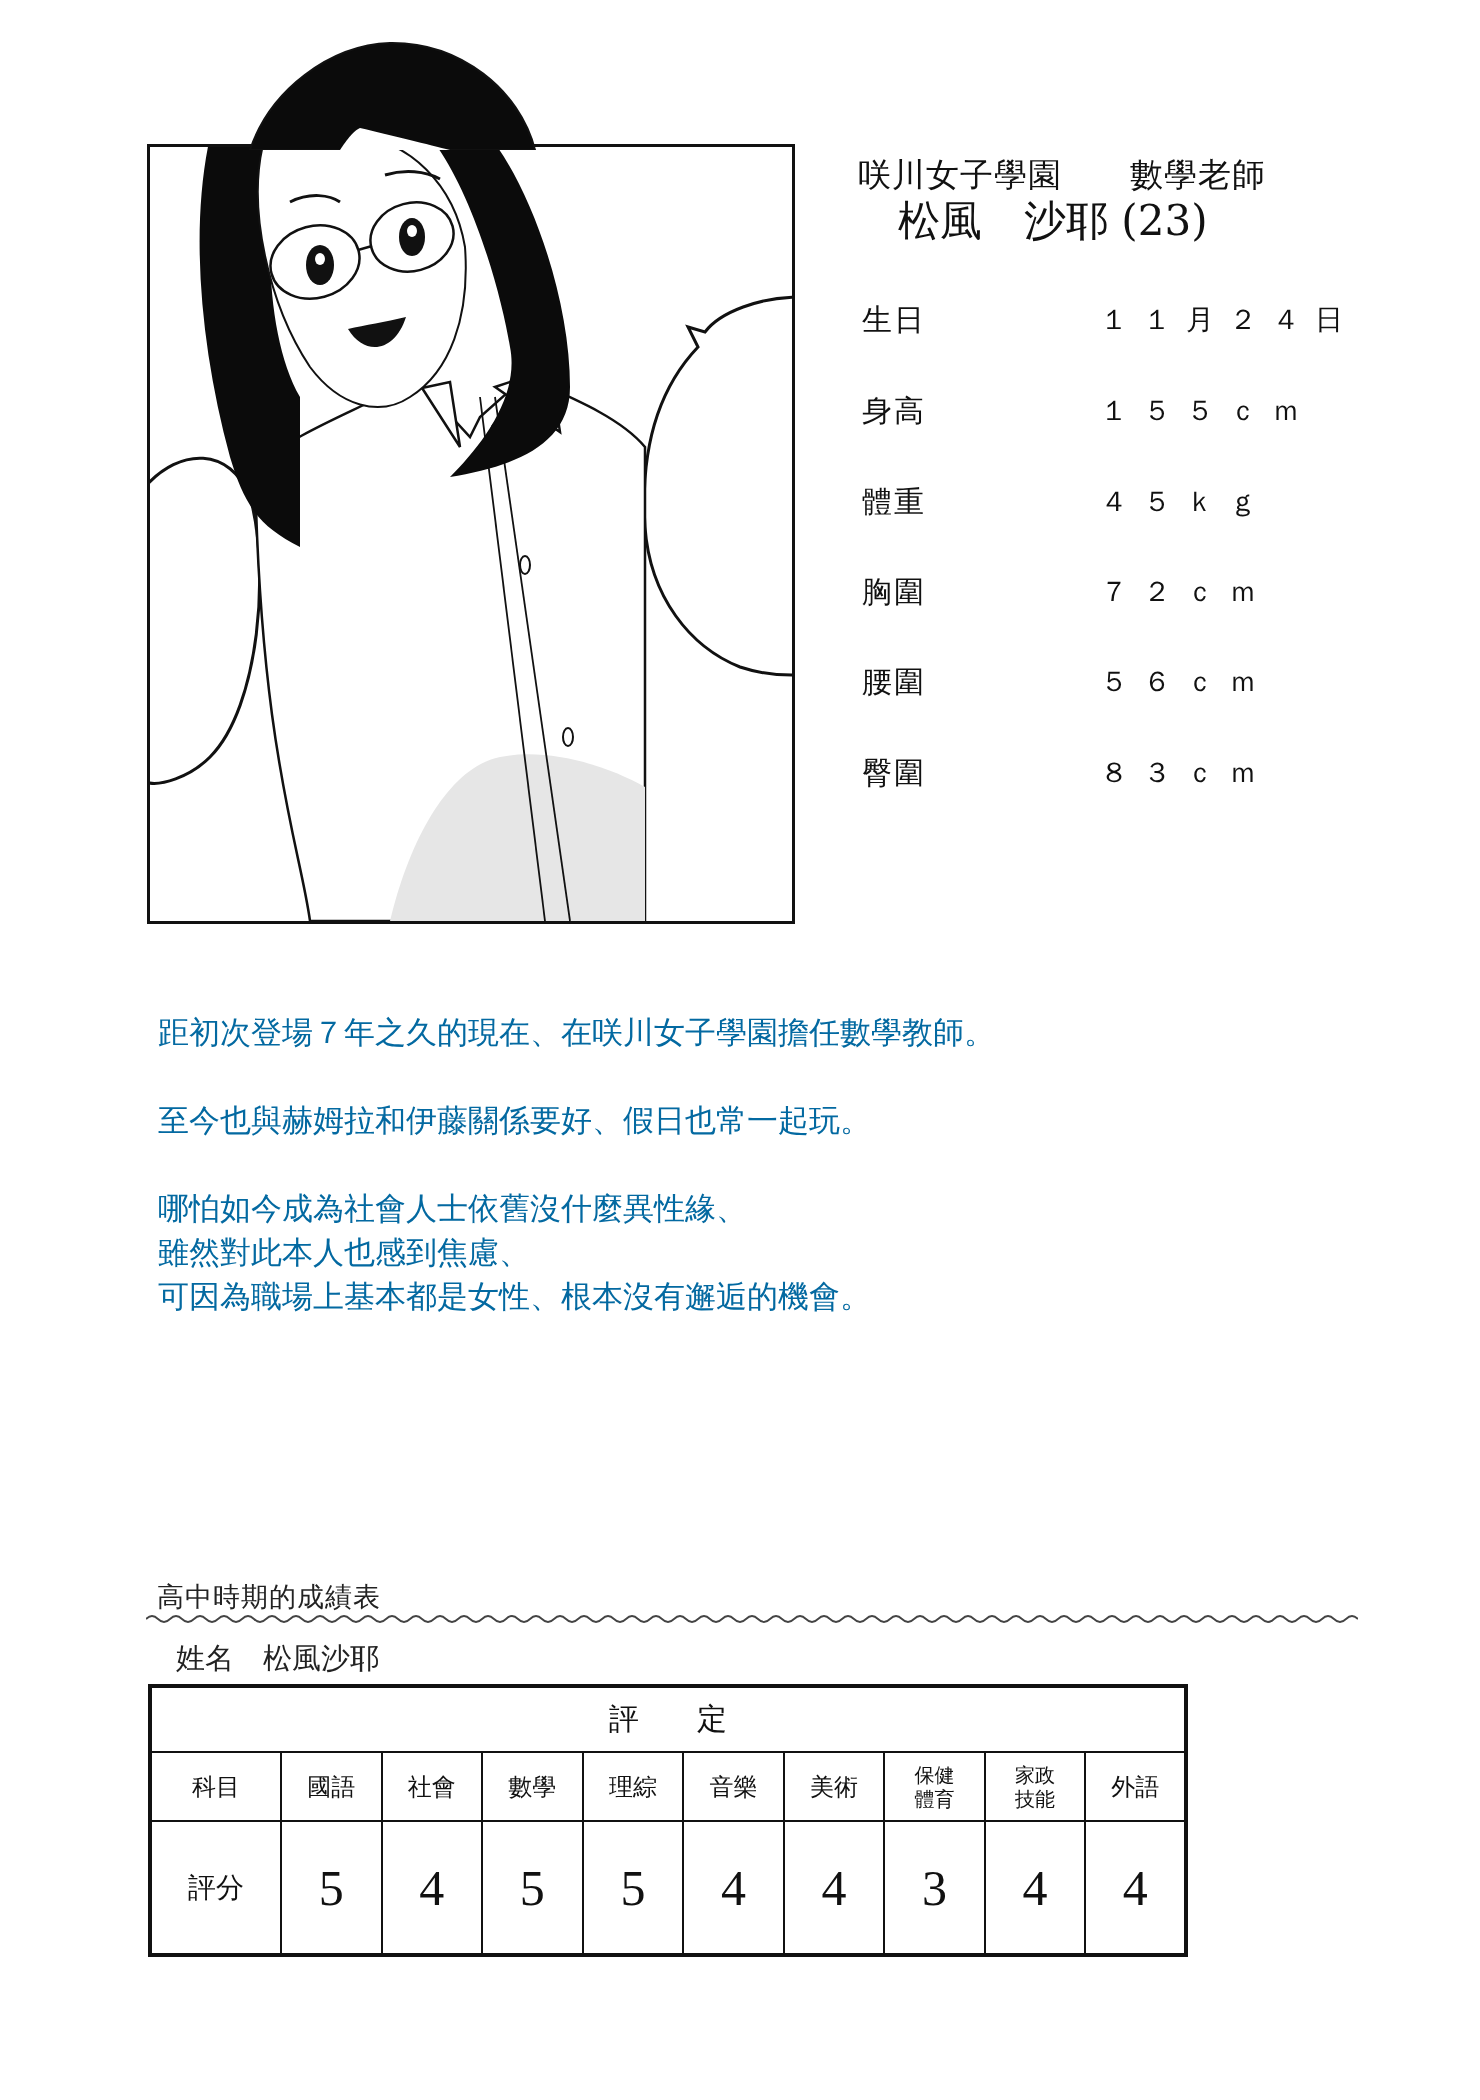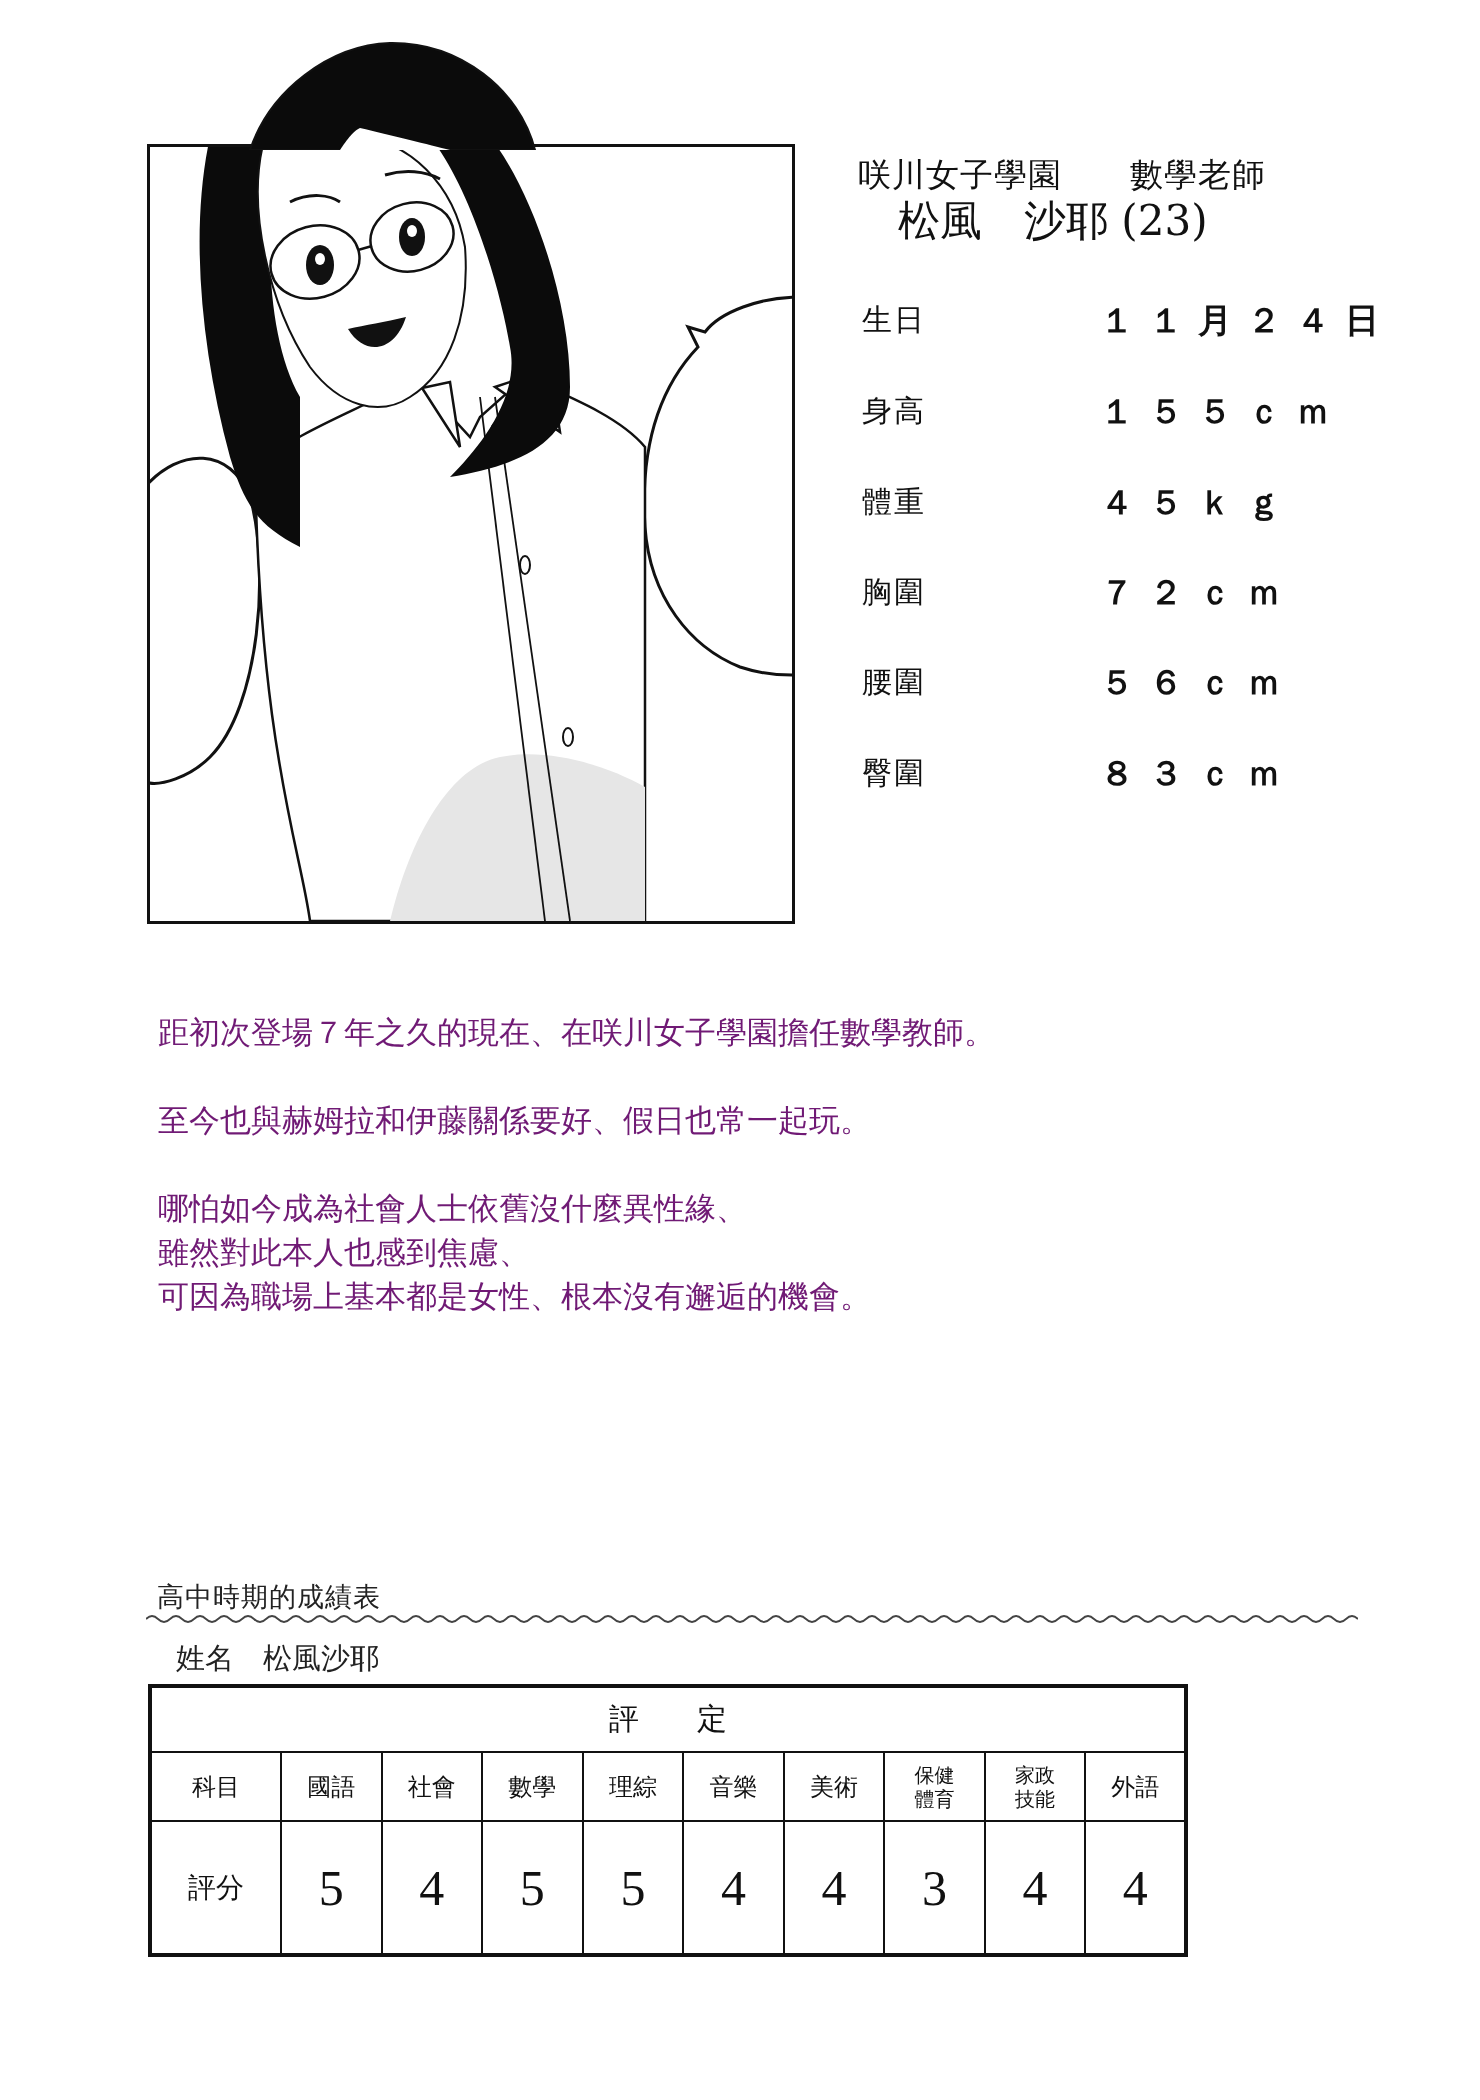--- a/index.html
+++ b/index.html
@@ -12,25 +12,25 @@
   .panel-art { position: absolute; left: 0; top: 0; width: 100%; height: 100%; }
   .hair-overflow { position: absolute; left: 230px; top: 40px; width: 320px; height: 110px; overflow: hidden; }
 
   
   .profile { position: absolute; left: 858px; top: 155px; width: 560px; }
   .affiliation { font-size: 33px; line-height: 40px; letter-spacing: 1px; white-space: pre; }
   .name { font-size: 42px; line-height: 52px; margin-left: 40px; white-space: pre; }
   .stats { position: absolute; left: 858px; top: 300px; width: 560px; }
   .stat-row { position: absolute; left: 4px; height: 40px; width: 560px; }
   .stat-label { position: absolute; left: 0; font-size: 30px; line-height: 40px; letter-spacing: 2px; }
-  .stat-value { position: absolute; left: 238px; font-size: 34px; line-height: 40px; letter-spacing: 15px; white-space: pre; font-weight: bold; }
+  .stat-value { position: absolute; left: 238px; font-size: 28px; line-height: 40px; letter-spacing: 15px; white-space: pre; }
 
   
   .desc { position: absolute; left: 158px; top: 1010px; width: 1000px;
-          font-family: "DejaVu Sans", "Liberation Sans", sans-serif; font-size: 31px; color: #701a75; }
+          font-family: "DejaVu Sans", "Liberation Sans", sans-serif; font-size: 31px; color: #0369a1; }
   .desc p { margin: 0; line-height: 44px; }
   .desc .gap { height: 44px; }
 
   
   .rc-title { position: absolute; left: 157px; top: 1580px; font-size: 27px; line-height: 34px;
               letter-spacing: 1px; color: #222; }
   .wavy { position: absolute; left: 146px; top: 1612px; width: 1212px; height: 14px; }
   .rc-name { position: absolute; left: 176px; top: 1640px; font-size: 29px; line-height: 36px; color: #222; white-space: pre; }
 
   .grade-table { position: absolute; left: 148px; top: 1684px; width: 1040px; height: 269px;

